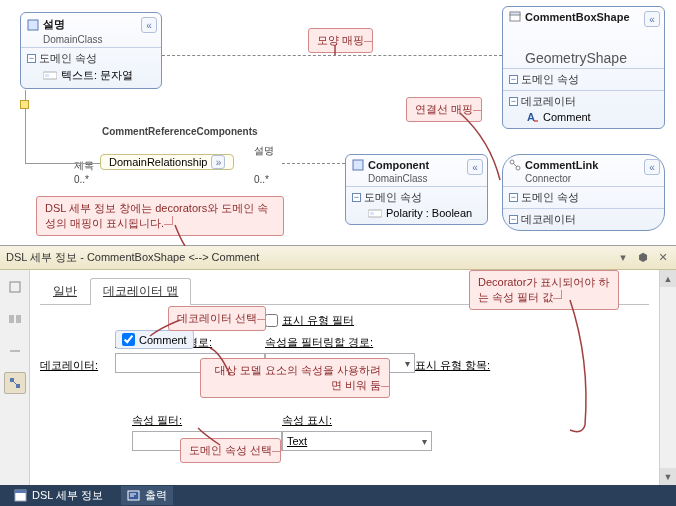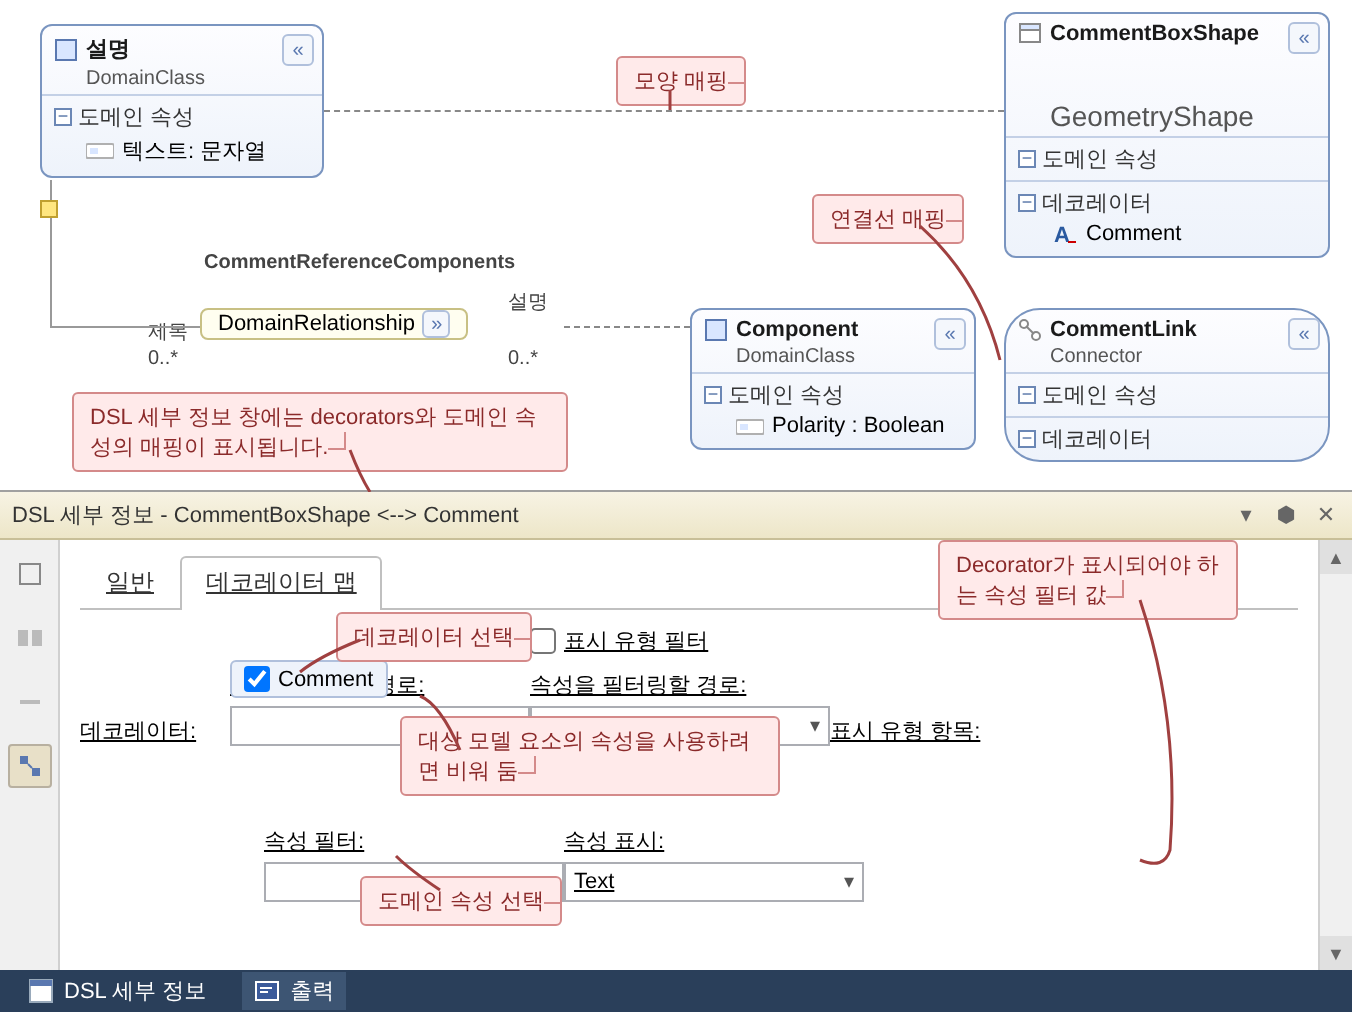--- a/index.html
+++ b/index.html
@@ -261,21 +261,21 @@
         </div>
         <div class="field-col" style="width:150px;">
           <div>속성 표시:</div>
           <div class="combo" style="width:150px;">
               <span>Text</span>
             </div>
         </div>
       </div>
 
       <div class="callout" style="left:138px; top:36px;">데코레이터 선택</div>
-      <div class="callout" style="left:170px; top:88px; width:190px;">대상 모델 요소의 속성을 사용하려면 비워 둠</div>
+      <div class="callout" style="left:170px; top:88px; width:190px;text-align:right;">대상 모델 요소의 속성을 사용하려면 비워 둠</div>
       <div class="callout" style="left:150px; top:168px;">도메인 속성 선택</div>
       <div class="callout" style="right:40px; top:0px; width:150px;">Decorator가 표시되어야 하는 속성 필터 값</div>
 
       <svg class="connector" style="left:0; top:0; width:620px; height:210px;">
         <path d="M 150 50 Q 130 58 120 66" stroke="#a04040" fill="none" stroke-width="1.5"></path>
         <path d="M 200 105 Q 190 82 180 78" stroke="#a04040" fill="none" stroke-width="1.5"></path>
         <path d="M 190 175 Q 175 165 168 158" stroke="#a04040" fill="none" stroke-width="1.5"></path>
         <path d="M 540 30 Q 560 90 555 155 Q 552 165 540 160" stroke="#a04040" fill="none" stroke-width="1.5"></path>
       </svg>
     </div>

